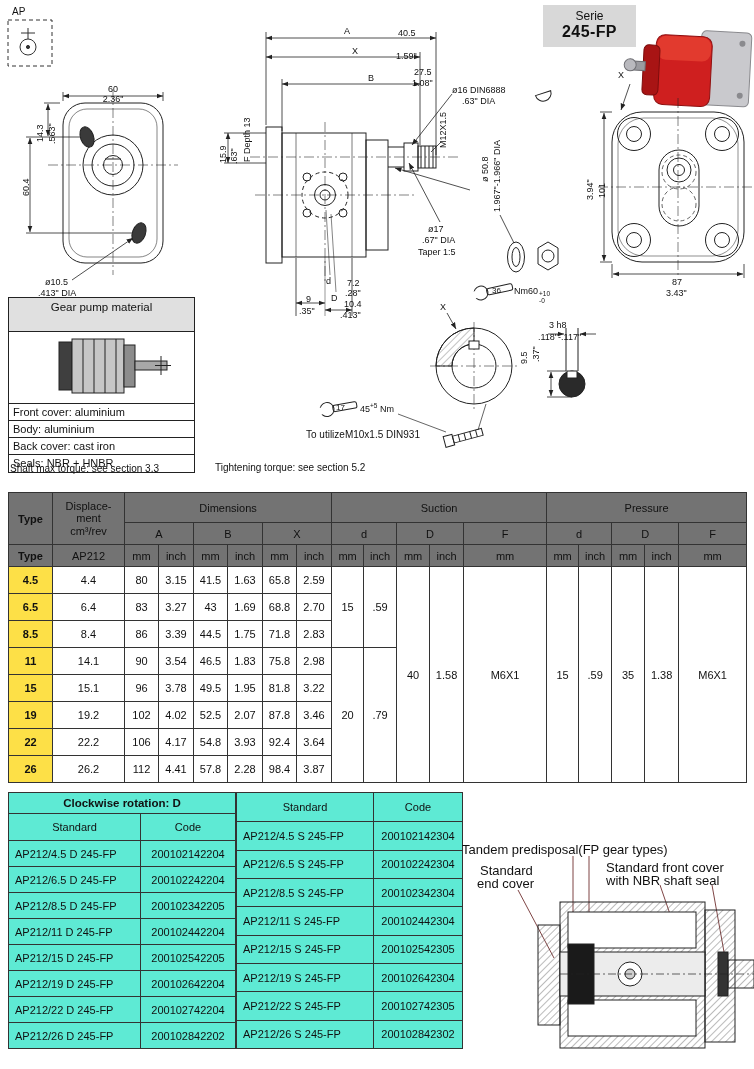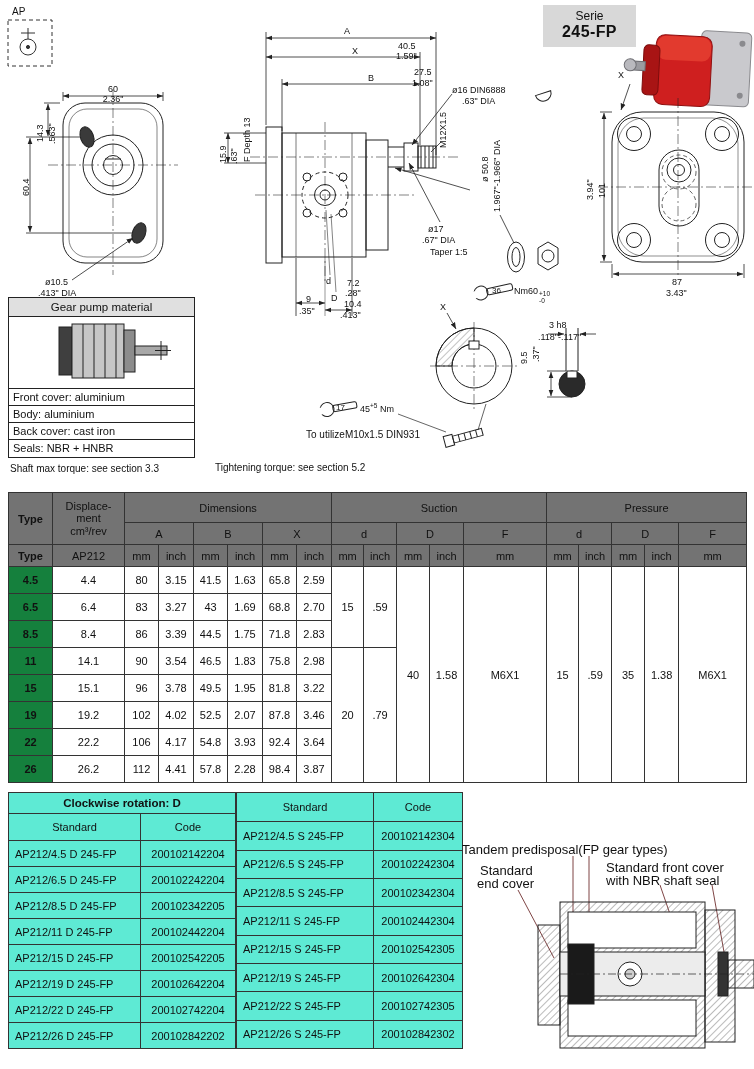--- a/index.html
+++ b/index.html
@@ -10,37 +10,37 @@
   .lbl{position:absolute;font-size:9px;line-height:1.15;white-space:nowrap}
   .lbl.s10{font-size:10px}
   .lbl.s11{font-size:13px}
   .lbl.c{text-align:center}
   .vlbl{position:absolute;font-size:9px;white-space:nowrap;line-height:1;
         transform:rotate(-90deg);transform-origin:0 0}
   .serie-box{position:absolute;left:543px;top:5px;width:93px;height:42px;background:#d8d8d8;
              text-align:center;font-size:12px;padding-top:4px}
   .serie-num{font-size:16px;font-weight:bold;letter-spacing:.4px}
   .material-box{position:absolute;left:8px;top:297px;width:187px;border:1px solid #222;background:#fff}
-  .mb-title{height:19px;line-height:19px;text-align:center;font-size:11.5px;border-bottom:1px solid #222;background:#e0e0e0}
+  .mb-title{height:34px;line-height:19px;text-align:center;font-size:11.5px;border-bottom:1px solid #222;background:#e0e0e0}
   .mb-art{height:72px;border-bottom:1px solid #222;position:relative}
   .mb-row{height:17px;line-height:17px;font-size:11px;padding-left:4px;border-bottom:1px solid #222}
   .mb-row:last-child{border-bottom:0}
   .supsub{display:inline-flex;flex-direction:column;vertical-align:-2px;line-height:1;font-size:6.5px;margin-left:1px}
   sup{font-size:6.5px}
   
   .dim-table{position:absolute;left:8px;top:492px;width:738px;border-collapse:collapse;table-layout:fixed;font-size:11px}
   .dim-table th,.dim-table td{border:1px solid #333;text-align:center;padding:0;overflow:hidden}
   .dim-table th{background:#737373;font-weight:normal}
   .dim-table .b{font-weight:bold}
   .dim-table tr.h1{height:30px}
   .dim-table tr.h2{height:22px}
   .dim-table tr.h3{height:22px}
   .dim-table tr.dr{height:27px}
   .dim-table td{background:#fff}
-  .dim-table td.typ{background:#15803d;font-weight:bold}
+  .dim-table td.typ{background:#fde047;font-weight:bold}
   .pre{white-space:pre-line;line-height:1.1}
   
   .rot-wrap{position:absolute;left:8px;top:792px;display:flex}
   .rot-table{border-collapse:collapse;table-layout:fixed;font-size:11px}
   .rot-table th,.rot-table td{border:1px solid #333;padding:0}
   .rot-table th{background:#5eead4;font-weight:normal}
   .rot-table th.title{font-weight:bold;height:21px;font-size:11.5px}
   .rot-table th.sub{height:27px}
   .rot-table td{height:26px;background:#5eead4}
   .rot-table td.std{text-align:left;padding-left:6px}
@@ -254,35 +254,35 @@
   <span class="lbl c" style="left:93px;top:94px;width:40px">2.36"</span>
   <span class="vlbl" style="left:36px;top:142px">14.3</span>
   <span class="vlbl" style="left:48px;top:144px">.563"</span>
   <span class="vlbl" style="left:22px;top:196px">60.4</span>
   <span class="lbl" style="left:45px;top:277px">ø10.5</span>
   <span class="lbl" style="left:38px;top:288px">.413" DIA</span>
 
   <span class="lbl" style="left:344px;top:26px">A</span>
   <span class="lbl" style="left:352px;top:46px">X</span>
   <span class="lbl" style="left:368px;top:73px">B</span>
-  <span class="lbl" style="left:398px;top:41px">40.5</span>
+  <span class="lbl" style="left:398px;top:28px">40.5</span>
   <span class="lbl" style="left:396px;top:51px">1.59"</span>
   <span class="lbl" style="left:414px;top:67px">27.5</span>
   <span class="lbl" style="left:412px;top:78px">1.08"</span>
   <span class="lbl" style="left:452px;top:85px">ø16 DIN6888</span>
   <span class="lbl" style="left:462px;top:96px">.63" DIA</span>
   <span class="vlbl" style="left:439px;top:148px">M12X1.5</span>
   <span class="vlbl" style="left:243px;top:162px">F Depth 13</span>
   <span class="vlbl" style="left:219px;top:163px">15.9</span>
   <span class="vlbl" style="left:230px;top:164px">.63"</span>
   <span class="vlbl" style="left:481px;top:182px">ø 50.8</span>
   <span class="vlbl" style="left:493px;top:212px">1.967"-1.966" DIA</span>
   <span class="lbl" style="left:428px;top:224px">ø17</span>
   <span class="lbl" style="left:422px;top:235px">.67" DIA</span>
-  <span class="lbl" style="left:430px;top:247px">Taper 1:5</span>
+  <span class="lbl" style="left:418px;top:247px">Taper 1:5</span>
   <span class="lbl" style="left:347px;top:278px">7.2</span>
   <span class="lbl" style="left:345px;top:288px">.28"</span>
   <span class="lbl" style="left:344px;top:299px">10.4</span>
   <span class="lbl" style="left:340px;top:310px">.413"</span>
   <span class="lbl" style="left:306px;top:294px">9</span>
   <span class="lbl" style="left:299px;top:306px">.35"</span>
   <span class="lbl" style="left:326px;top:276px">d</span>
   <span class="lbl" style="left:331px;top:293px">D</span>
 
   <span class="lbl" style="left:618px;top:70px">X</span>

